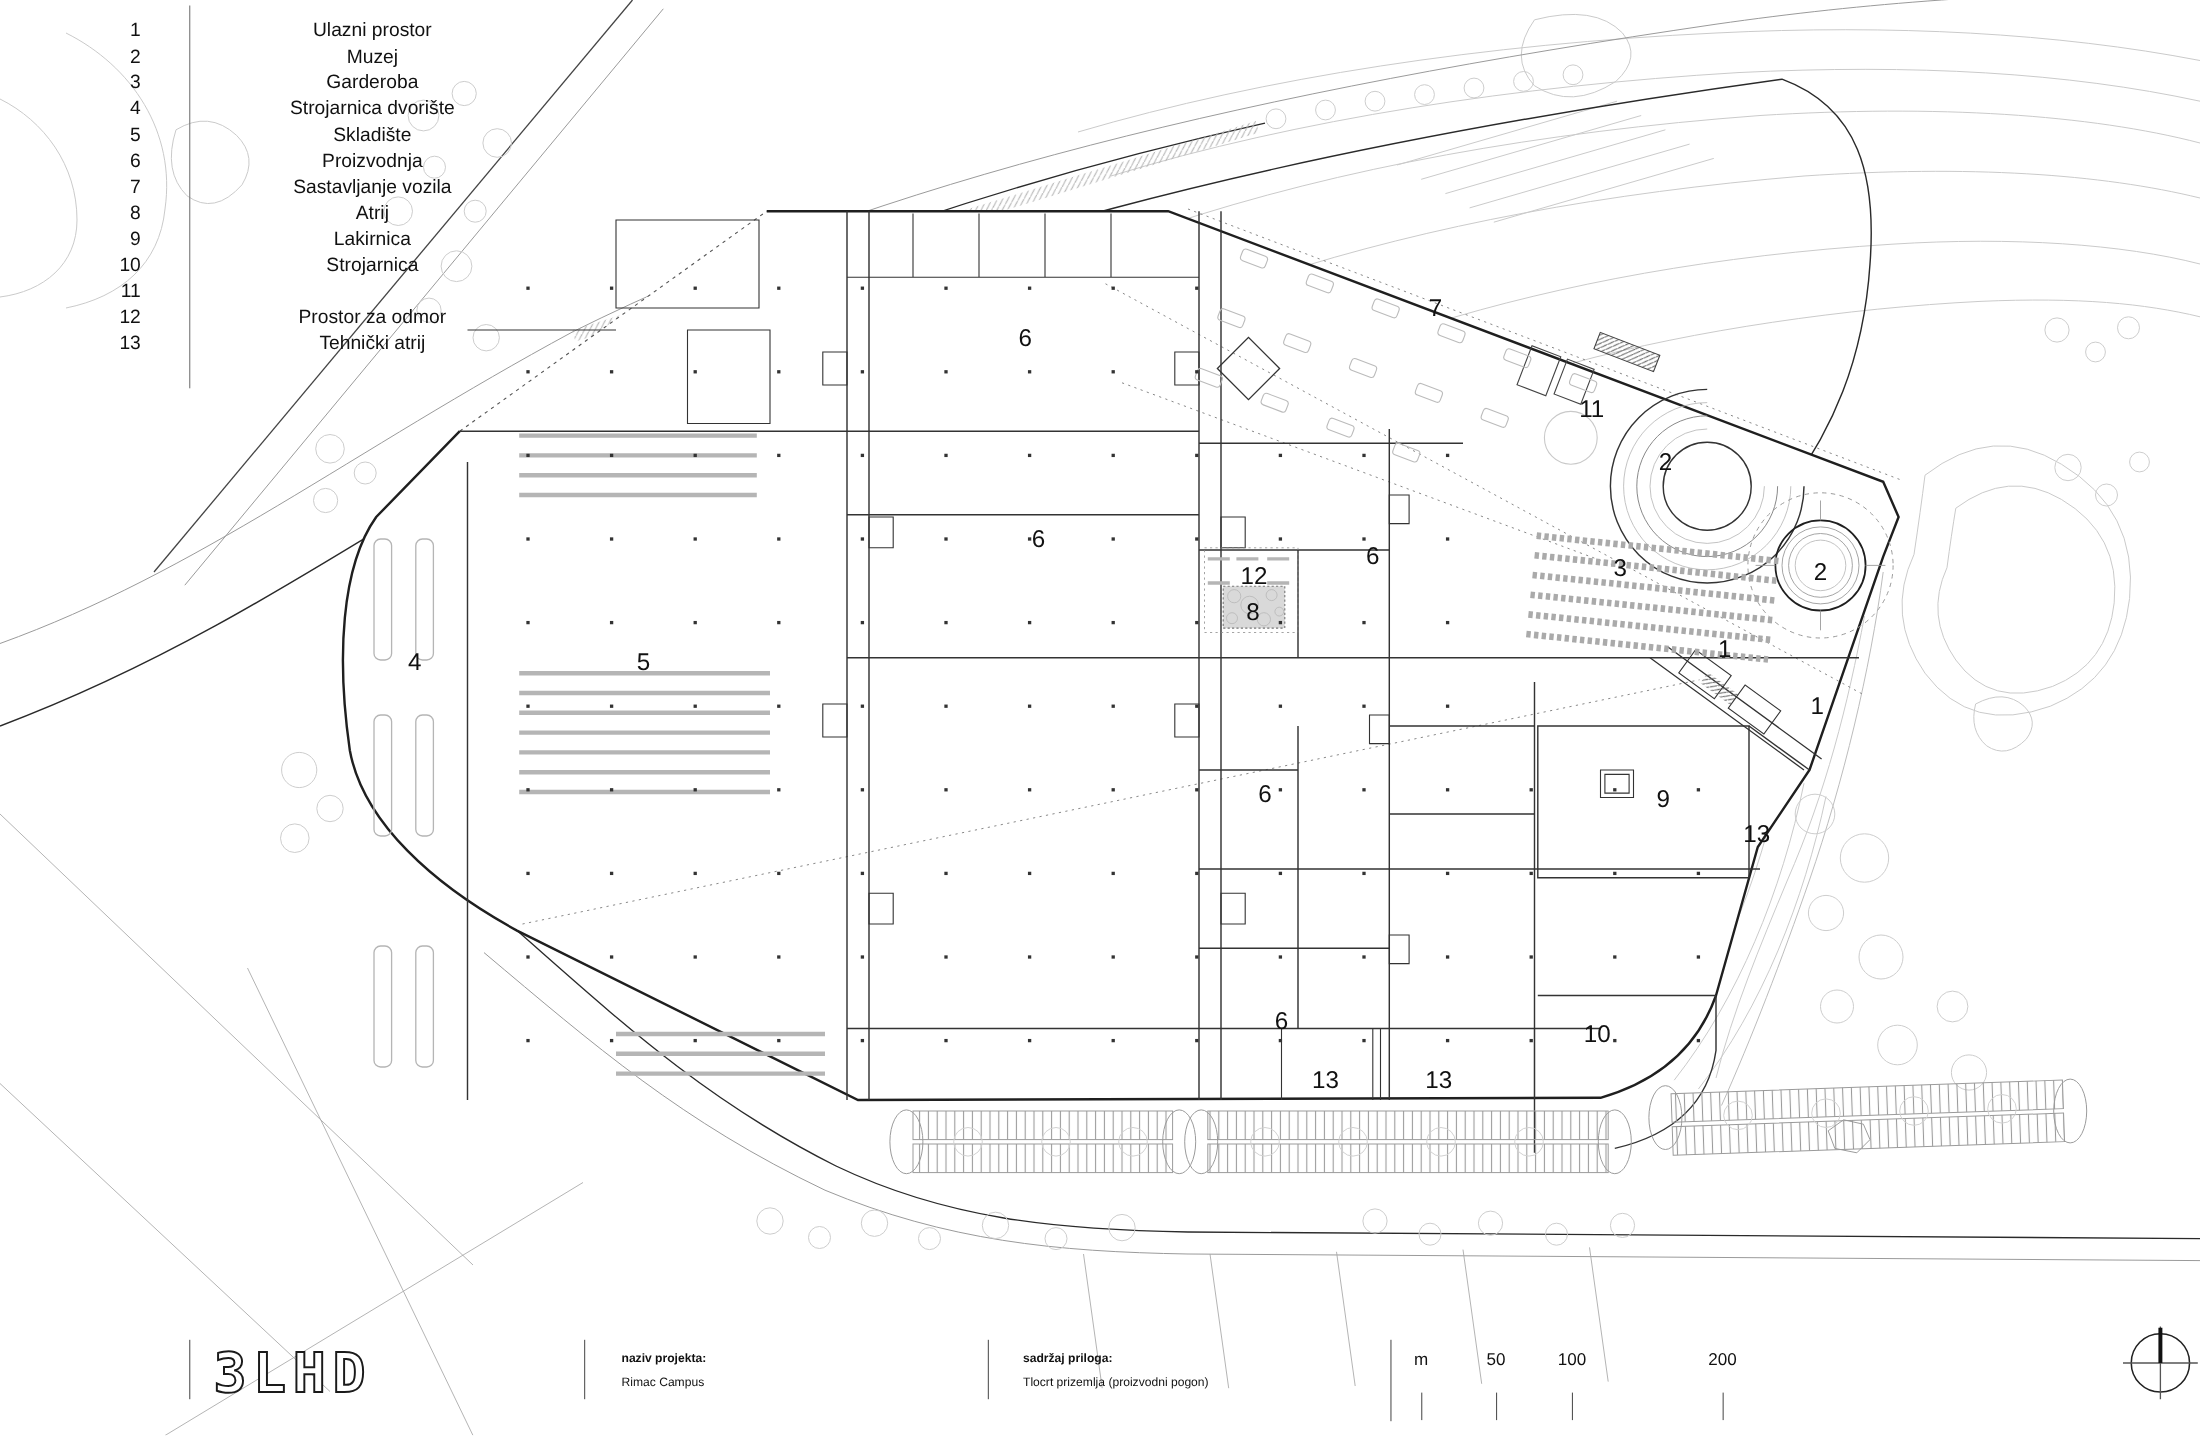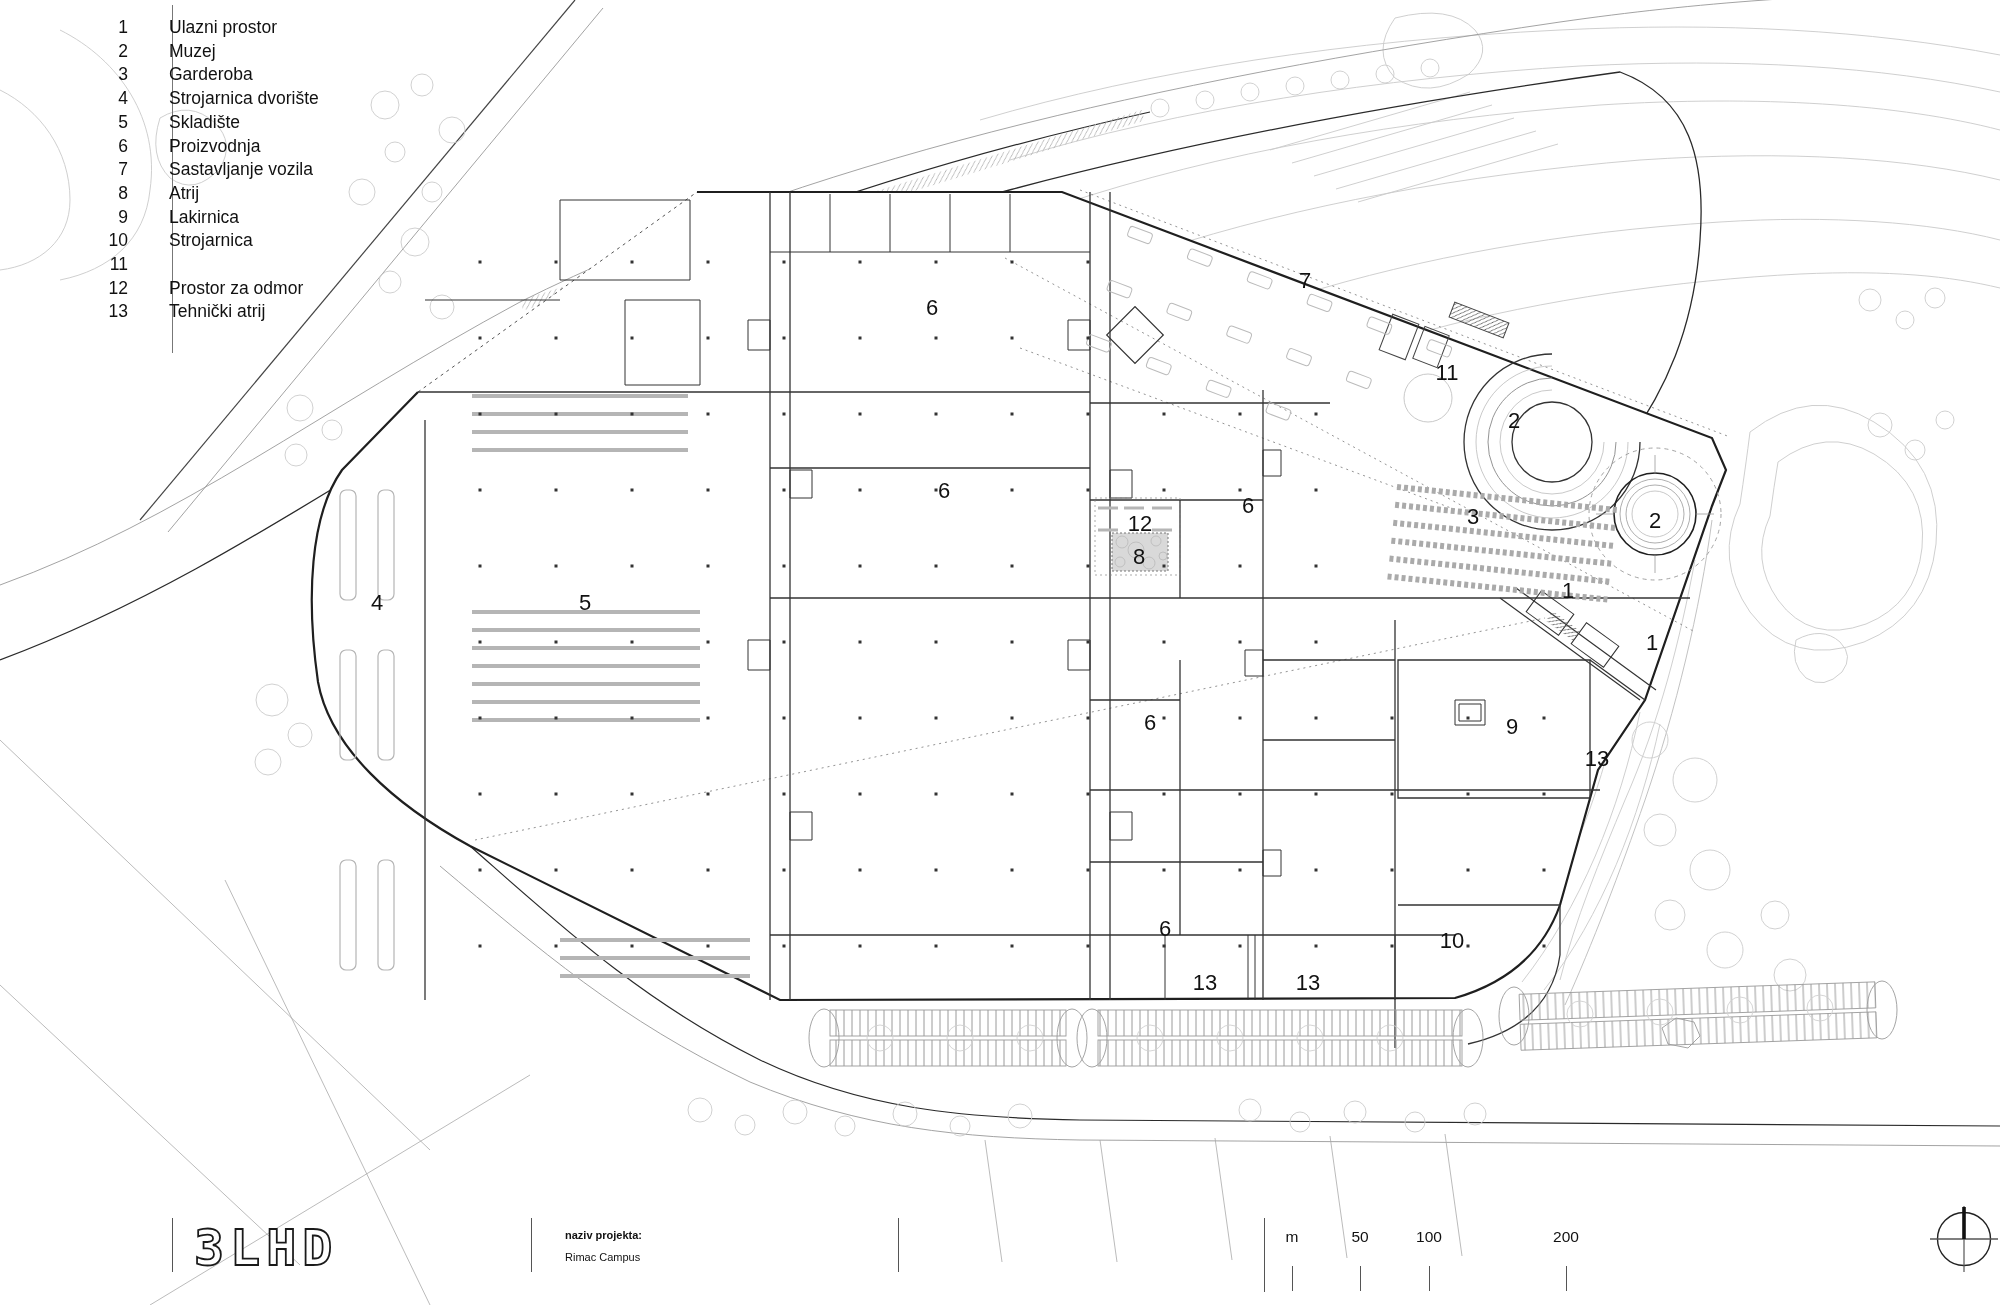--- a/index.html
+++ b/index.html
@@ -3,21 +3,21 @@
 <meta charset="utf-8">
 <style>
   html,body{margin:0;padding:0;background:#fff;}
   #sheet{position:relative;width:2000px;height:1305px;background:#ffffff;overflow:hidden;
          font-family:"Liberation Sans", sans-serif;color:#111;}
   #plan-svg{position:absolute;left:0;top:0;}
   
   #legend{position:absolute;left:75px;top:16px;font-size:17.5px;line-height:23.7px;}
   .legend-row{display:flex;}
   .legend-num{display:inline-block;width:53px;text-align:right;flex:0 0 53px;}
-  .legend-label{display:inline-block;width:225px;margin-left:41px;}
+  .legend-label{display:inline-block;width:225px;margin-left:98px;text-align:center;}
   #legend-divider{position:absolute;left:172px;top:5px;width:1px;height:348px;background:#777;}
   
   .tb-divider{position:absolute;top:1218px;width:1px;height:54px;background:#555;}
   .tb-block{position:absolute;top:1224px;font-size:11px;line-height:22px;}
   .tb-label{font-weight:bold;}
   #logo-wrap{position:absolute;left:192px;top:1222px;}
   .scale-label{position:absolute;top:1228px;font-size:15.5px;transform:translateX(-50%);}
   .scale-tick{position:absolute;top:1266px;width:1px;height:25px;background:#555;}
   
   .room-label{font-family:"Liberation Sans",sans-serif;font-size:22px;fill:#111;}
@@ -526,20 +526,24 @@
     <svg width="200" height="54">
       <text x="2" y="43" font-family="DejaVu Sans Mono, monospace" font-weight="bold" font-size="50" letter-spacing="6" fill="#ffffff" stroke="#1a1a1a" stroke-width="1.8">3LHD</text>
     </svg>
   </div>
 
   <div class="tb-block" style="left:565px">
     <div class="tb-label">naziv projekta:</div>
     <div>Rimac Campus</div>
   </div>
 
+  <div class="tb-block" style="left:930px">
+    <div class="tb-label">sadržaj priloga:</div>
+    <div>Tlocrt prizemlja (proizvodni pogon)</div>
+  </div>
 
   <div id="scale-bar">
       <span class="scale-label" style="left: 1292px;">m</span>
       <div class="scale-tick" style="left: 1292px;"></div>
       <span class="scale-label" style="left: 1360px;">50</span>
       <div class="scale-tick" style="left: 1360px;"></div>
       <span class="scale-label" style="left: 1429px;">100</span>
       <div class="scale-tick" style="left: 1429px;"></div>
       <span class="scale-label" style="left: 1566px;">200</span>
       <div class="scale-tick" style="left: 1566px;"></div>

